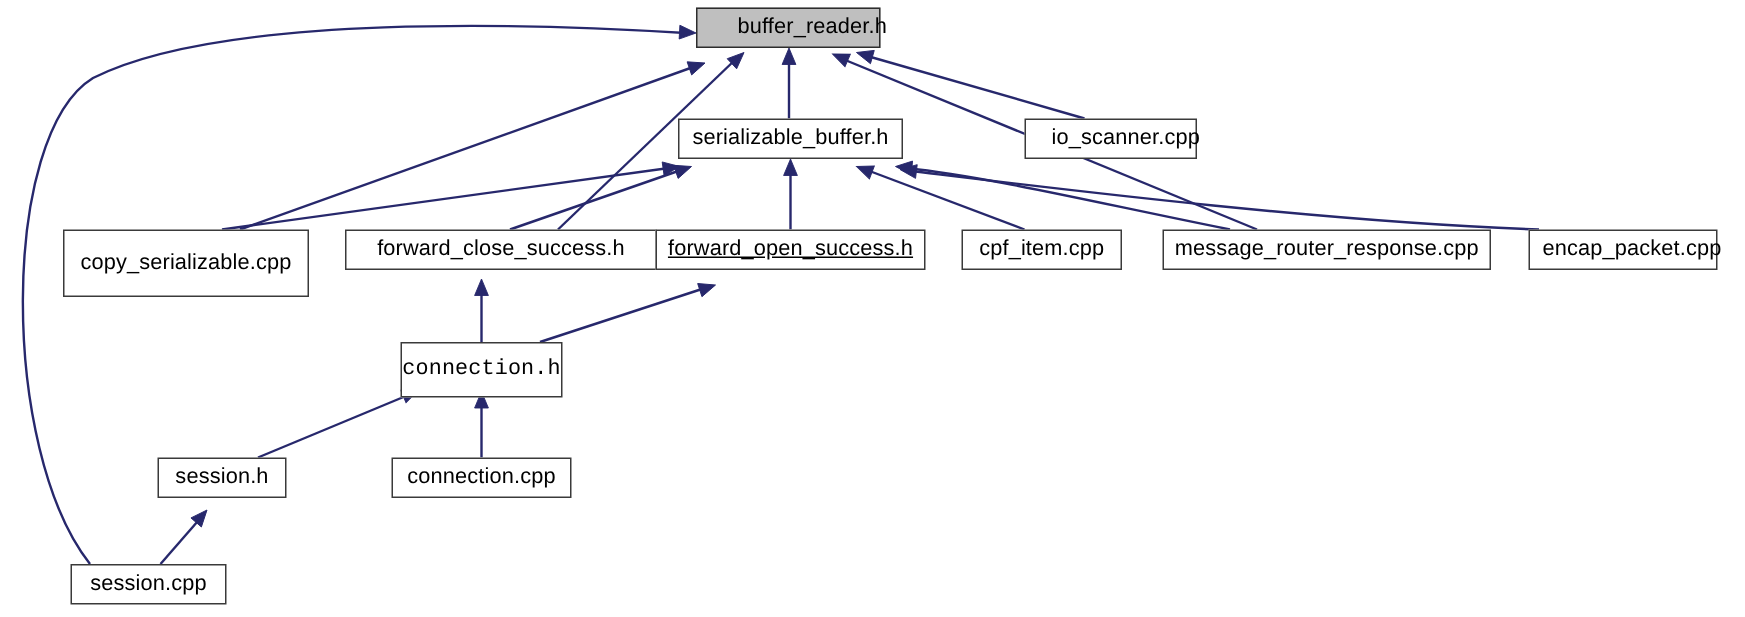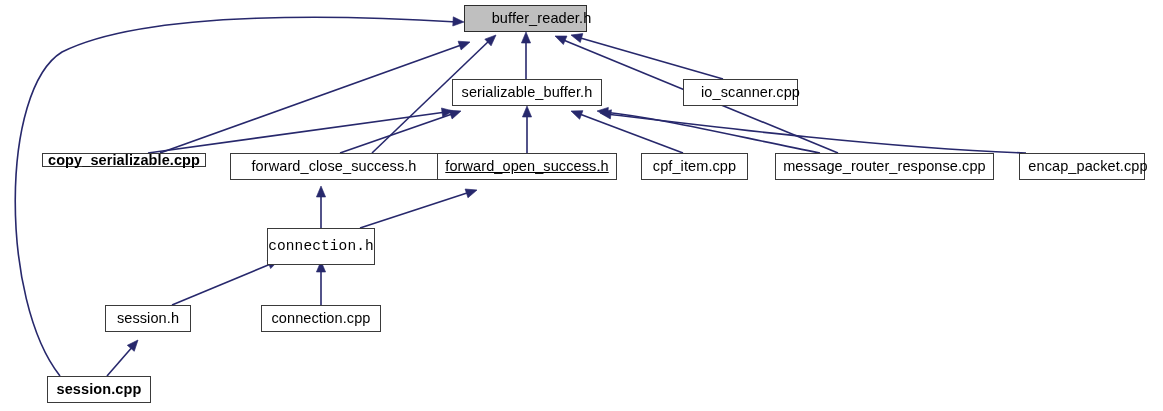--- a/index.html
+++ b/index.html
@@ -108,21 +108,21 @@
   <div id="nodes-layer">
       <div class="graph-node is-current" style="left: 464px; top: 5px; width: 123px; height: 27px;">
         <span class="node-label">buffer_reader.h</span>
       </div>
       <div class="graph-node" style="left: 452px; top: 79px; width: 150px; height: 27px;">
         <span class="node-label">serializable_buffer.h</span>
       </div>
       <div class="graph-node" style="left: 683px; top: 79px; width: 115px; height: 27px; padding-left: 20px;">
         <span class="node-label">io_scanner.cpp</span>
       </div>
-      <div class="graph-node" style="left: 42px; top: 153px; width: 164px; height: 14px; font-weight: bold;">
+      <div class="graph-node" style="left: 42px; top: 153px; width: 164px; height: 45px;">
         <span class="node-label">copy_serializable.cpp</span>
       </div>
       <div class="graph-node" style="left: 230px; top: 153px; width: 208px; height: 27px;">
         <span class="node-label">forward_close_success.h</span>
       </div>
       <div class="graph-node" style="left: 437px; top: 153px; width: 180px; height: 27px; text-decoration: underline;">
         <span class="node-label">forward_open_success.h</span>
       </div>
       <div class="graph-node" style="left: 641px; top: 153px; width: 107px; height: 27px;">
         <span class="node-label">cpf_item.cpp</span>
@@ -135,18 +135,18 @@
       </div>
       <div class="graph-node" style="left: 267px; top: 228px; width: 108px; height: 37px; font-family: Liberation Mono, monospace;">
         <span class="node-label">connection.h</span>
       </div>
       <div class="graph-node" style="left: 105px; top: 305px; width: 86px; height: 27px; text-align: right;">
         <span class="node-label">session.h</span>
       </div>
       <div class="graph-node" style="left: 261px; top: 305px; width: 120px; height: 27px;">
         <span class="node-label">connection.cpp</span>
       </div>
-      <div class="graph-node" style="left: 47px; top: 376px; width: 104px; height: 27px; font-weight: bold;">
+      <div class="graph-node" style="left: 47px; top: 376px; width: 104px; height: 27px;">
         <span class="node-label">session.cpp</span>
       </div>
     </div>
 
 </div>
 
 </body></html>

